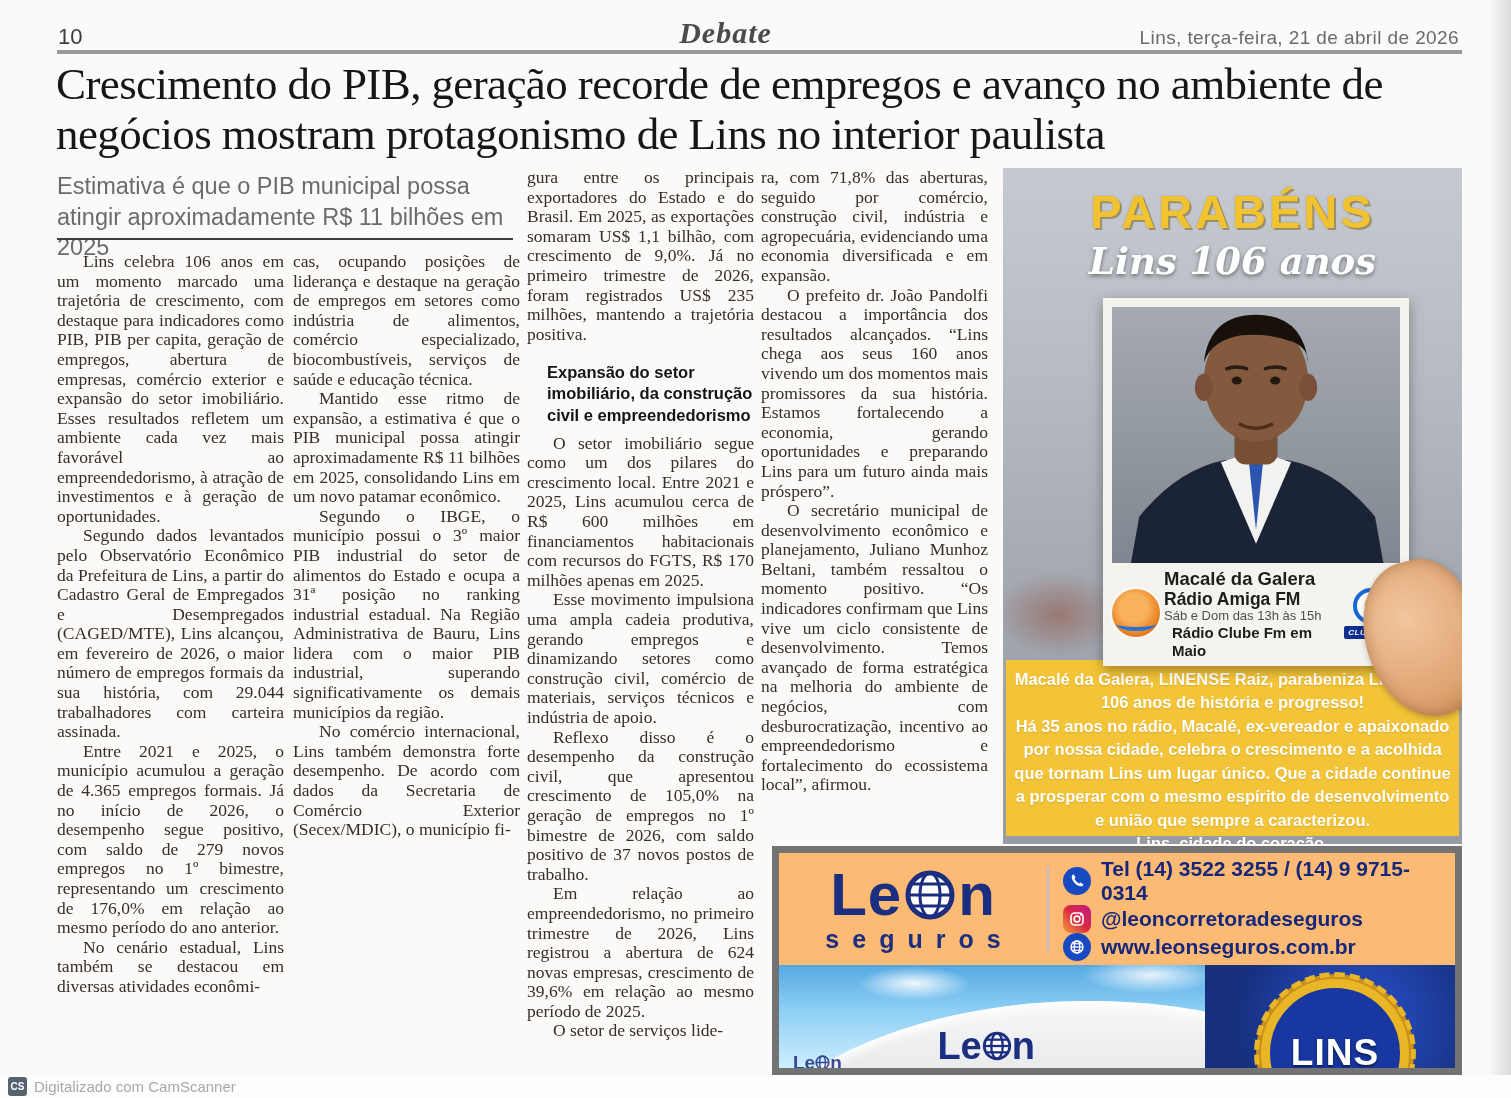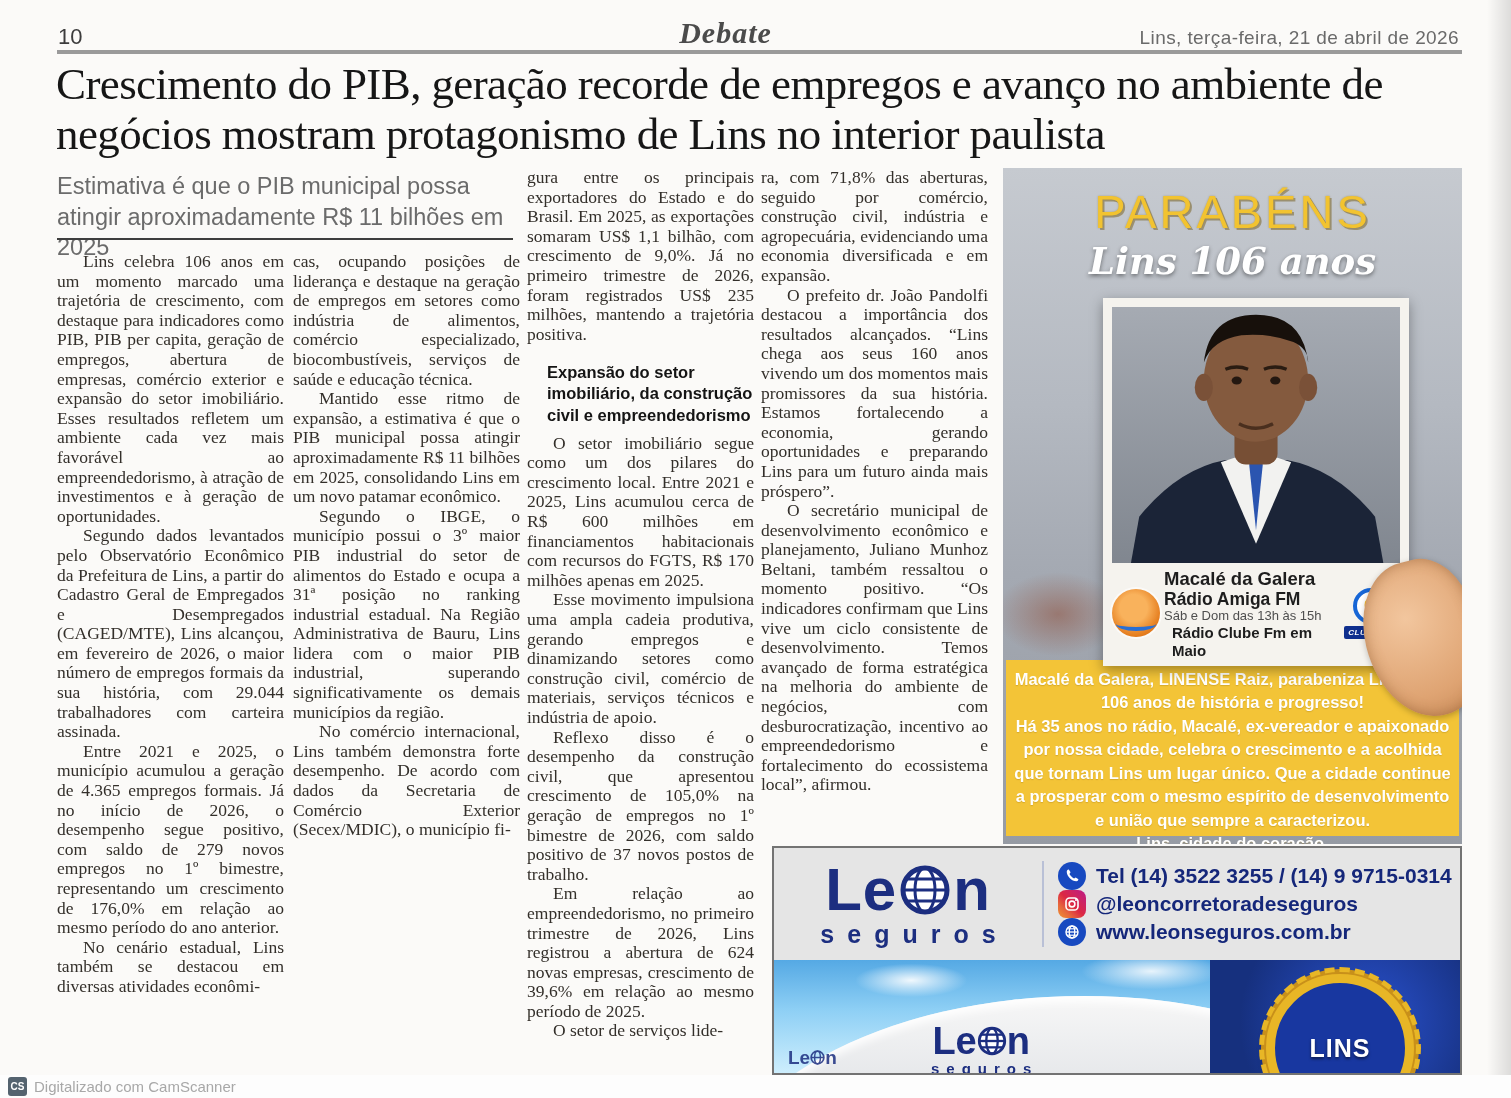--- a/index.html
+++ b/index.html
@@ -43,21 +43,21 @@
 
   
   .promo { position:absolute; left:1003px; top:168px; width:459px; height:676px; overflow:hidden;
     background:
       radial-gradient(90px 60px at 12% 66%, rgba(145,82,62,.55), transparent 70%),
       radial-gradient(120px 70px at 32% 78%, rgba(105,62,52,.40), transparent 70%),
       radial-gradient(110px 60px at 76% 72%, rgba(92,102,122,.50), transparent 70%),
       radial-gradient(150px 80px at 55% 88%, rgba(70,80,95,.55), transparent 70%),
       linear-gradient(180deg,#c6cad0 0%, #b4b9c1 35%, #a4a9b2 60%, #969ba4 100%);
   }
-  .promo-title { margin-top:16px; text-align:center; font-weight:400; font-size:47px;
+  .promo-title { margin-top:16px; text-align:center; font-weight:700; font-size:47px;
     color:#F2C330; letter-spacing:3px;
     text-shadow:2px 2px 0 rgba(110,85,10,.45), 0 0 2px rgba(110,85,10,.4); }
   .promo-script { text-align:center; font-family:"DejaVu Serif", serif; font-style:italic;
     font-weight:bold; font-size:37px; color:#ffffff; margin-top:0;
     text-shadow:0 2px 4px rgba(0,0,0,.45); }
   .polaroid { position:absolute; left:100px; top:130px; width:306px; height:368px;
     background:#f5f3ee; padding:9px 9px 6px; box-shadow:0 4px 12px rgba(0,0,0,.35); z-index:2; }
   .photo { width:100%; height:256px; overflow:hidden;
     background:linear-gradient(180deg,#9aa0a8,#80868f); }
   .photo svg { display:block; width:100%; height:100%; }
@@ -83,21 +83,21 @@
     border-radius:48% 42% 45% 55%; transform:rotate(-14deg);
     box-shadow:inset 0 0 14px rgba(120,70,30,.45), 0 2px 6px rgba(0,0,0,.25); }
   .promo-message { position:absolute; left:3px; right:3px; top:492px; bottom:8px;
     background:#F3C437; color:#ffffff; text-align:center; padding:8px 8px;
     font-weight:bold; font-size:16.5px; line-height:1.42; z-index:1;
     text-shadow:0 1px 1px rgba(160,120,20,.35); }
   .promo-message p { margin:0; }
 
   
   .leon { position:absolute; left:772px; top:846px; width:690px; height:229px;
-    background:#e5e5e5; border:2px solid #737373; overflow:hidden; }
+    background:#fdba74; border:7px solid #737373; overflow:hidden; }
   .leon-top { height:112px; display:flex; align-items:center; }
   .leon-logo-block { width:268px; display:flex; flex-direction:column; align-items:center; }
   .leon-logo-row { display:flex; align-items:center; color:#1C2E80; font-weight:900;
     font-size:60px; line-height:1; letter-spacing:1px; }
   .leon-logo-row .globe { margin:0 2px; }
   .leon-sub { color:#1C2E80; font-size:25px; font-weight:bold; letter-spacing:13px;
     margin-top:0; text-indent:13px; }
   .leon-divider { width:2px; height:86px; background:#b9c0d6; margin:0 14px 0 0; }
   .leon-contacts { flex:1; display:flex; flex-direction:column; }
   .contact-row { display:flex; align-items:center; gap:10px; font-weight:bold;
@@ -121,21 +121,21 @@
   .banner-logo-main .sub { font-size:15px; font-weight:bold; letter-spacing:7px; text-indent:7px; }
   .banner-logo-small { position:absolute; left:14px; top:88px; color:#1C2E80; opacity:.85; }
   .banner-logo-small .row { display:flex; align-items:center; font-weight:900; font-size:19px; line-height:1; }
   .banner-badge-field { position:absolute; right:0; top:0; width:250px; height:100%;
     background:radial-gradient(circle at 62% 55%, #2a52d0 0%, #16307e 75%); }
   .lins-badge { position:absolute; right:46px; top:14px; width:148px; height:148px; border-radius:50%;
     background:#1837A0; border:9px solid #E8B626; box-shadow:0 0 0 5px #c8901a, 0 3px 8px rgba(0,0,0,.4);
     display:flex; align-items:center; justify-content:center; }
   .lins-badge::before { content:""; position:absolute; inset:-16px; border-radius:50%;
     border:5px dashed #E8B626; }
-  .lins-badge span { color:#ffffff; font-weight:900; font-size:25px; letter-spacing:1px;
+  .lins-badge span { color:#ffffff; font-weight:900; font-size:37px; letter-spacing:1px;
     text-shadow:0 2px 3px rgba(0,0,0,.5); }
 
   
   .scan-footer { position:absolute; left:0; right:0; top:1075px; height:23px; background:#fdfdfd;
     display:flex; align-items:center; gap:7px; padding-left:8px; z-index:60; }
   .cs-icon { width:19px; height:19px; border-radius:3px; background:#54636f; color:#ffffff;
     font-weight:bold; font-size:10px; display:flex; align-items:center; justify-content:center; }
   .scan-text { color:#a8a8a8; font-size:15px; }
 </style>
 </head>

